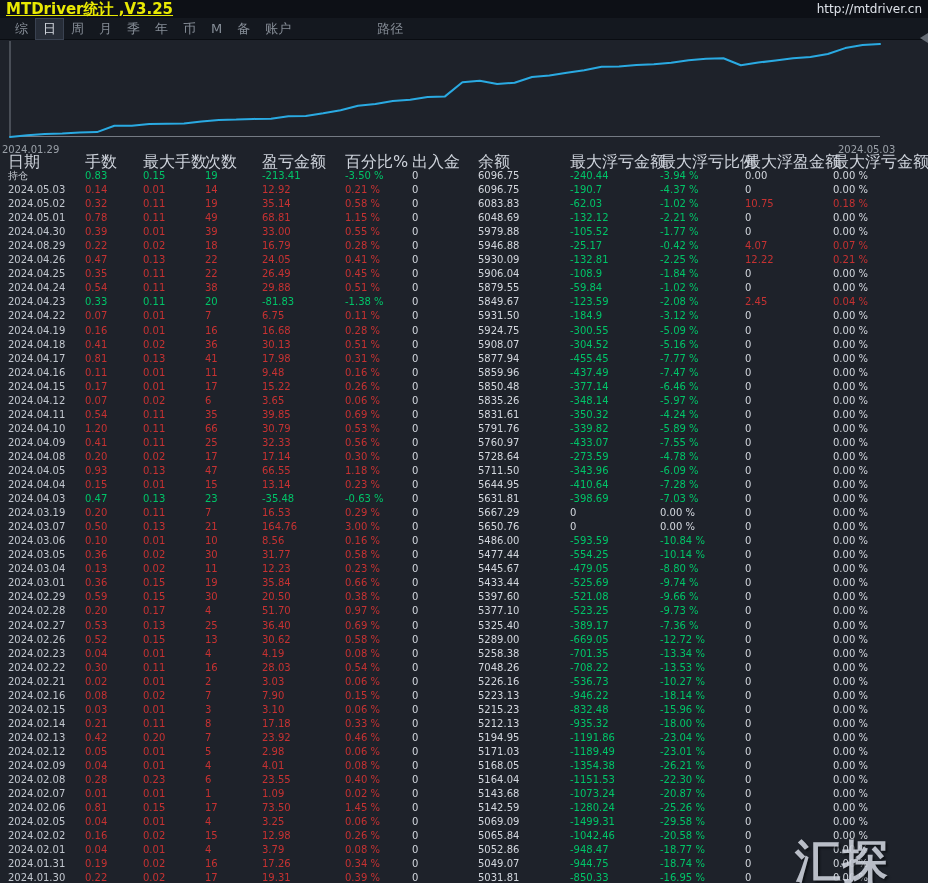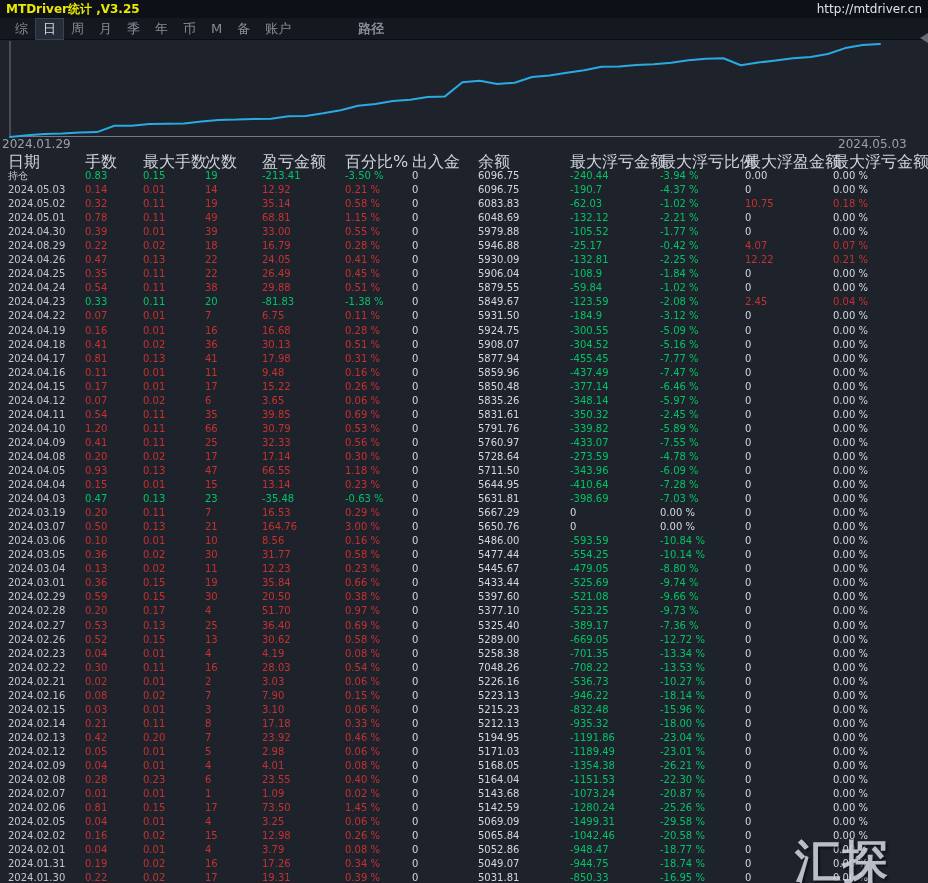--- a/index.html
+++ b/index.html
@@ -6,33 +6,33 @@
   body {
     width:928px; height:883px; overflow:hidden; position:relative;
     background:#1e222a;
     font-family:"DejaVu Sans","Liberation Sans",sans-serif;
   }
   .titlebar {
     position:absolute; top:0; left:0; width:928px; height:18px;
     background:#0d1016; display:flex; justify-content:space-between; align-items:center;
     padding:0 6px; box-sizing:border-box;
   }
-  .app-title { color:#e9e903; font-size:12px; font-weight:bold; white-space:nowrap; }
+  .app-title { color:#e9e903; font-size:15px; font-weight:bold; white-space:nowrap;text-decoration:underline; }
   .app-url { color:#dfe3ea; font-size:12px; white-space:nowrap;text-align:center; }
   .menubar {
     position:absolute; top:18px; left:0; width:928px; height:22px;
     background:#14181f; border-bottom:1px solid #0a0d12;
     display:flex; align-items:center; box-sizing:border-box;
     color:#868d97; font-size:13px; padding-left:8px;
   }
   .menu-item { padding:1px 7px; margin-right:1px; cursor:default; }
   .menu-item.active { background:#272d38; color:#d6dae2; outline:1px solid #3a4251; }
-  .menu-item.gap { margin-left:52px;font-weight:bold; }
+  .menu-item.gap { margin-left:71px; }
   .chart-area { position:absolute; top:41px; left:0; width:928px; height:97px; }
-  .chart-xlabel { position:absolute; top:137px; font-size:12px; color:#9aa0a8; }
+  .chart-xlabel { position:absolute; top:144px; font-size:10px; color:#9aa0a8; }
   .chart-xlabel.left { left:2px; }
   .chart-xlabel.right { left:838px; }
   .collapse-arrow {
     position:absolute; top:33px; right:0; width:0; height:0;
     border-top:5px solid transparent; border-bottom:5px solid transparent;
     border-right:8px solid #656b74;
   }
   .table-wrap { position:absolute; top:154px; left:0; width:928px; }
   .trow {
     display:grid;
@@ -343,21 +343,21 @@
       <div class="trow">
         <div class="t-date">2024.04.11</div>
         <div class="t-red">0.54</div>
         <div class="t-red">0.11</div>
         <div class="t-red">35</div>
         <div class="t-red">39.85</div>
         <div class="t-red">0.69 %</div>
         <div class="t-white">0</div>
         <div class="t-white">5831.61</div>
         <div class="t-green">-350.32</div>
-        <div class="t-green">-2.45 %</div>
+        <div class="t-green">-4.24 %</div>
         <div class="t-white">0</div>
         <div class="t-white">0.00 %</div>
       </div>
       <div class="trow">
         <div class="t-date">2024.04.10</div>
         <div class="t-red">1.20</div>
         <div class="t-red">0.11</div>
         <div class="t-red">66</div>
         <div class="t-red">30.79</div>
         <div class="t-red">0.53 %</div>

